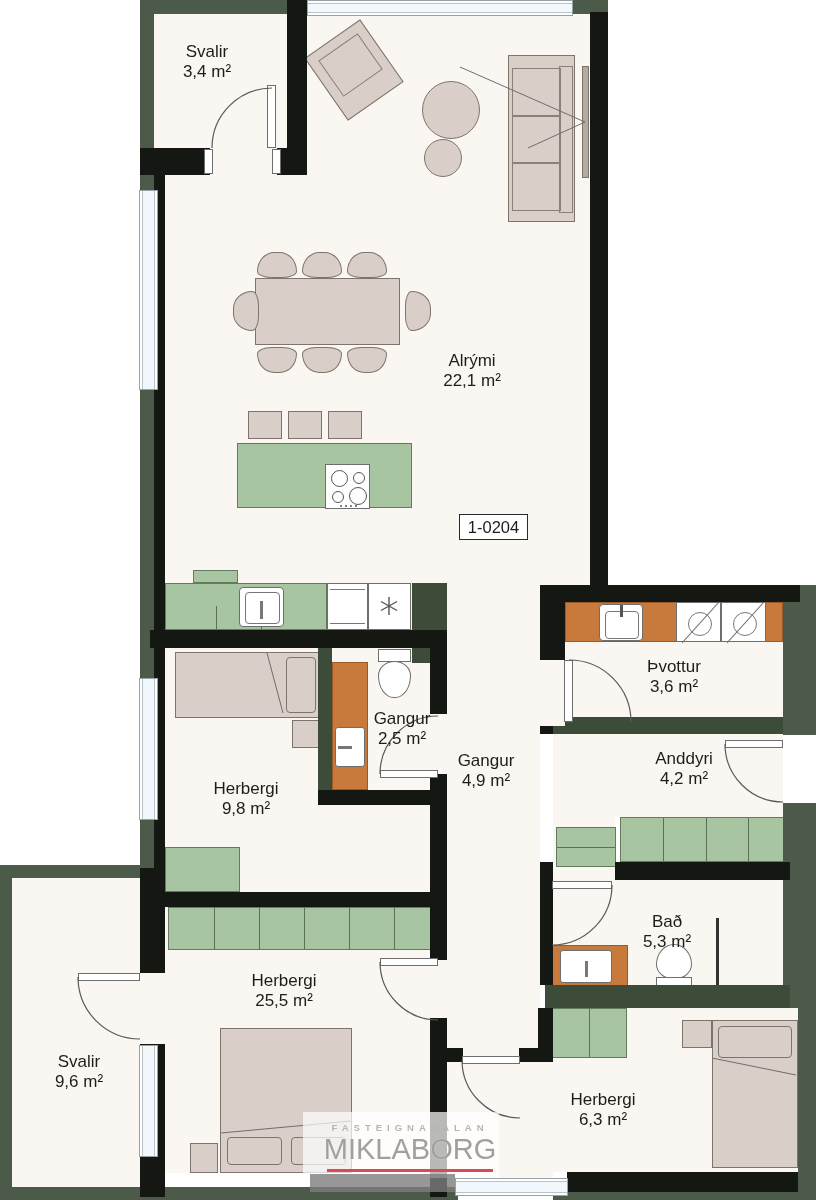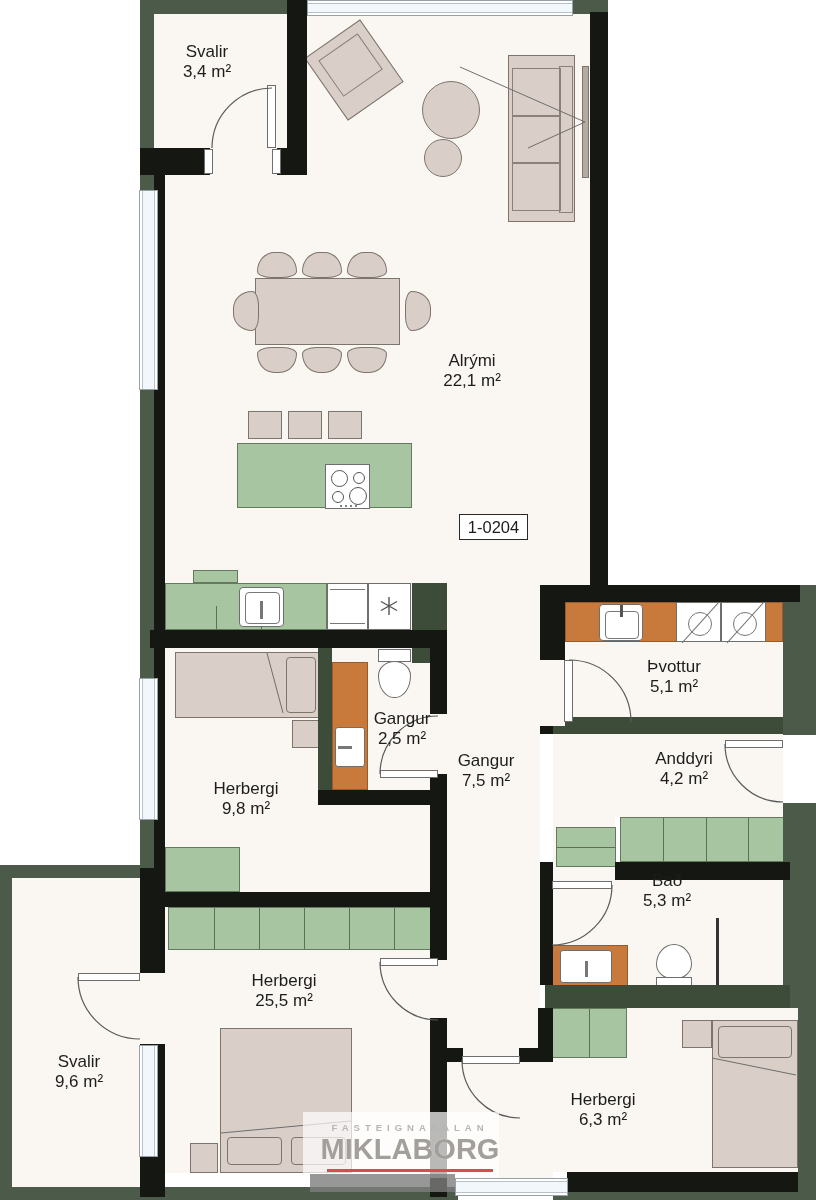--- a/index.html
+++ b/index.html
@@ -31,21 +31,21 @@
   svg.ov{position:absolute;left:0;top:0;z-index:30;pointer-events:none}
   #unitbox{position:absolute;left:459px;top:514px;width:69px;height:26px;background:#fff;
            border:1px solid #2a2a2a;box-sizing:border-box;display:flex;align-items:center;
            justify-content:center;font-size:16.5px;color:#1d1d1d;z-index:40}
   
   #logo{position:absolute;z-index:50}
   #logo .panel{position:absolute;left:303px;top:1112px;width:196px;height:66px;background:rgba(255,255,255,.7)}
   #logo .tag{position:absolute;left:322px;top:1122px;width:176px;text-align:center;
              font-size:9.5px;font-weight:bold;letter-spacing:5px;color:#b9b5b0}
   #logo .brand{position:absolute;left:318px;top:1133px;width:184px;text-align:center;
-               font-size:29px;font-weight:bold;color:#a3a09b;letter-spacing:0px;
+               font-size:29px;font-weight:normal;color:#a3a09b;letter-spacing:0px;
                text-shadow:0 0 1px rgba(255,255,255,.8)}
   #logo .red{position:absolute;left:327px;top:1169px;width:166px;height:3px;background:#d94a52}
   #logo .bar{position:absolute;left:310px;top:1174px;width:145px;height:18px;background:rgba(125,125,125,.8)}
 </style>
 </head>
 <body>
 
 <div id="canvas">
 
   <div class="p fl" style="left:153px;top:12px;width:135px;height:138px"></div>
@@ -265,39 +265,39 @@
   <div class="lbl" style="left:207px;top:62px">
     <span>Svalir</span>
     <span>3,4 m²</span>
   </div>
   <div class="lbl" style="left:472px;top:371px">
     <span>Alrými</span>
     <span>22,1 m²</span>
   </div>
   <div class="lbl" style="left:674px;top:677px">
     <span>Þvottur</span>
-    <span>5,1 m²</span>
+    <span>3,6 m²</span>
   </div>
   <div class="lbl" style="left:402px;top:729px">
     <span>Gangur</span>
     <span>2,5 m²</span>
   </div>
   <div class="lbl" style="left:486px;top:771px">
     <span>Gangur</span>
-    <span>7,5 m²</span>
+    <span>4,9 m²</span>
   </div>
   <div class="lbl" style="left:684px;top:769px">
     <span>Anddyri</span>
     <span>4,2 m²</span>
   </div>
   <div class="lbl" style="left:246px;top:799px">
     <span>Herbergi</span>
     <span>9,8 m²</span>
   </div>
-  <div class="lbl" style="left:667px;top:891px">
+  <div class="lbl" style="left:667px;top:932px">
     <span>Bað</span>
     <span>5,3 m²</span>
   </div>
   <div class="lbl" style="left:284px;top:991px">
     <span>Herbergi</span>
     <span>25,5 m²</span>
   </div>
   <div class="lbl" style="left:79px;top:1072px">
     <span>Svalir</span>
     <span>9,6 m²</span>

